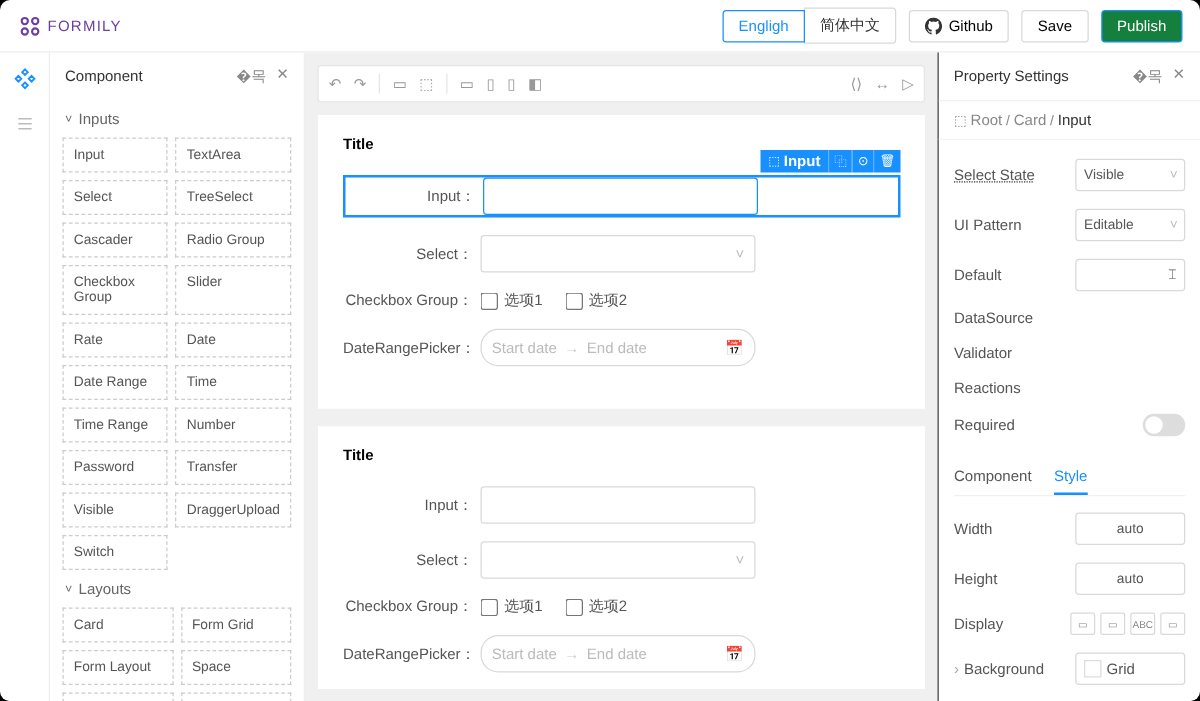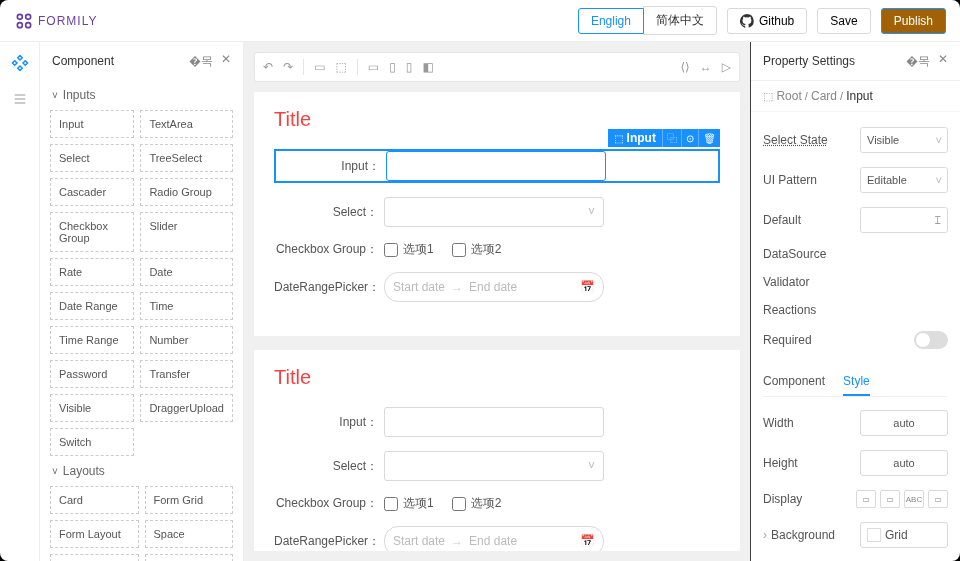--- a/index.html
+++ b/index.html
@@ -6,41 +6,41 @@
 body{background:#000;display:flex;align-items:center;justify-content:center;height:100vh}
 .window{width:960px;height:561px;background:#fff;border-radius:8px;overflow:hidden;display:flex;flex-direction:column}
 .topbar{height:42px;display:flex;align-items:center;padding:0 14px;border-bottom:1px solid #eee}
 .logo{color:#6b3fa0;font-weight:400;font-size:18px;letter-spacing:1px;display:flex;align-items:center;gap:4px}
 .logo svg{width:20px;height:20px}
 .spacer{flex:1}
 .lang-btn{border:1px solid #d9d9d9;padding:5px 12px;cursor:pointer;background:#fff;color:#333;border-radius:3px 0 0 3px}
 .lang-btn.active{color:#1890ff;border-color:#1890ff;z-index:1}
 .lang-btn+.lang-btn{border-radius:0 3px 3px 0;margin-left:-1px}
 .hdr-btn{border:1px solid #d9d9d9;background:#fff;padding:5px 12px;margin-left:10px;cursor:pointer;border-radius:3px;display:flex;align-items:center;gap:5px}
-.hdr-btn.primary{background:#a16207;color:#fff;border-color:#1890ff}
+.hdr-btn.primary{background:#15803d;color:#fff;border-color:#1890ff}
 .body{flex:1;display:flex;min-height:0}
 .left{width:244px;border-right:1px solid #eee;display:flex}
 .rail{width:40px;border-right:1px solid #eee;display:flex;flex-direction:column;align-items:center;padding-top:10px;gap:14px}
 .rail-icon{width:22px;height:22px;display:flex;align-items:center;justify-content:center;color:#1890ff}
 .rail-icon.dim{color:#bbb}
 .comp-panel{flex:1;display:flex;flex-direction:column}
 .panel-hdr{display:flex;align-items:center;padding:10px 12px;font-size:15px;color:#333}
 .panel-hdr .icons{margin-left:auto;display:flex;gap:8px;color:#888}
 .comp-list{flex:1;overflow:auto;padding:0 10px 10px}
 .cat{display:flex;align-items:center;color:#666;padding:8px 2px;cursor:pointer}
 .cat::before{content:"˅";margin-right:5px;font-size:10px}
 .grid{display:grid;grid-template-columns:1fr 1fr;gap:6px}
 .comp-item{border:1px dashed #ccc;padding:7px 8px;color:#555;background:#fff;cursor:move;font-size:11px}
 .center{flex:1;background:#f0f0f0;display:flex;flex-direction:column;padding:10px;gap:10px;min-width:0}
 .toolbar{height:30px;background:#fff;border:1px solid #e5e5e5;border-radius:3px;display:flex;align-items:center;padding:0 8px;gap:10px;color:#999}
 .toolbar .sep{width:1px;height:16px;background:#e5e5e5}
 .tb-icon{cursor:pointer;display:flex}
 .canvas{flex:1;overflow:auto;display:flex;flex-direction:column;gap:14px}
 .card{background:#fff;padding:16px 20px 20px}
-.card-title{font-size:20px;font-weight:400;color:#ef4444;margin-bottom:18px}
+.card-title{font-size:12px;font-weight:700;color:#000000;margin-bottom:18px}
 .fld{display:flex;align-items:center;margin-bottom:14px}
 .fld-label{width:110px;text-align:right;color:#555;padding-right:6px}
 .fld-label::after{content:"："}
 .fld-ctrl{flex:1;max-width:220px}
 .ctrl{height:30px;border:1px solid #d9d9d9;border-radius:3px;background:#fff;width:100%;position:relative;display:flex;align-items:center;padding:0 8px;color:#bbb}
 .ctrl.sel::after{content:"˅";position:absolute;right:8px;color:#bbb}
 .sel-wrap{position:relative}
 .sel-tag{position:absolute;top:-20px;right:0;display:flex}
 .sel-tag span{background:#1890ff;color:#fff;padding:2px 6px;font-size:10px;display:flex;align-items:center;gap:3px}
 .sel-tag span.icon{padding:2px 4px;border-left:1px solid rgba(255,255,255,.3)}

